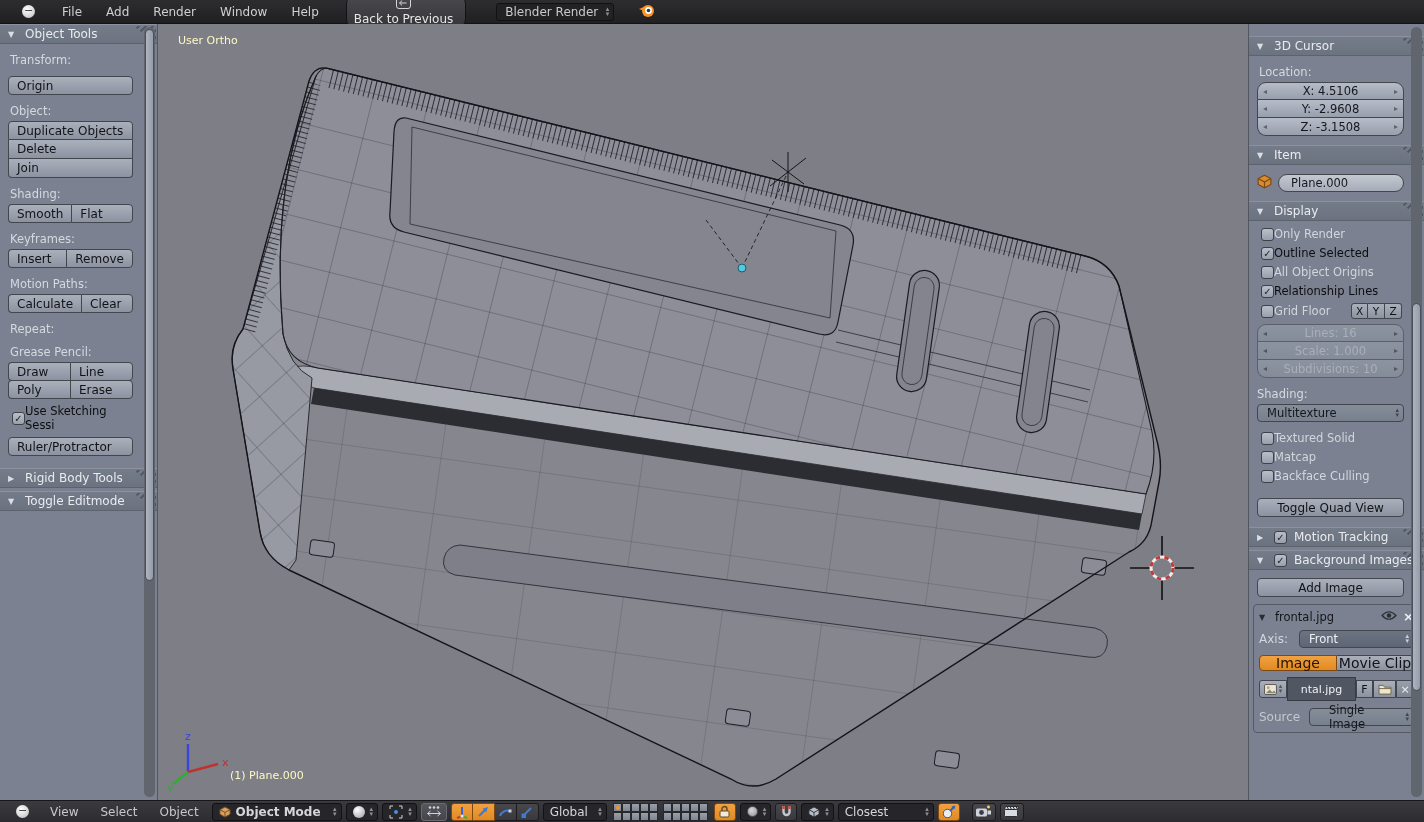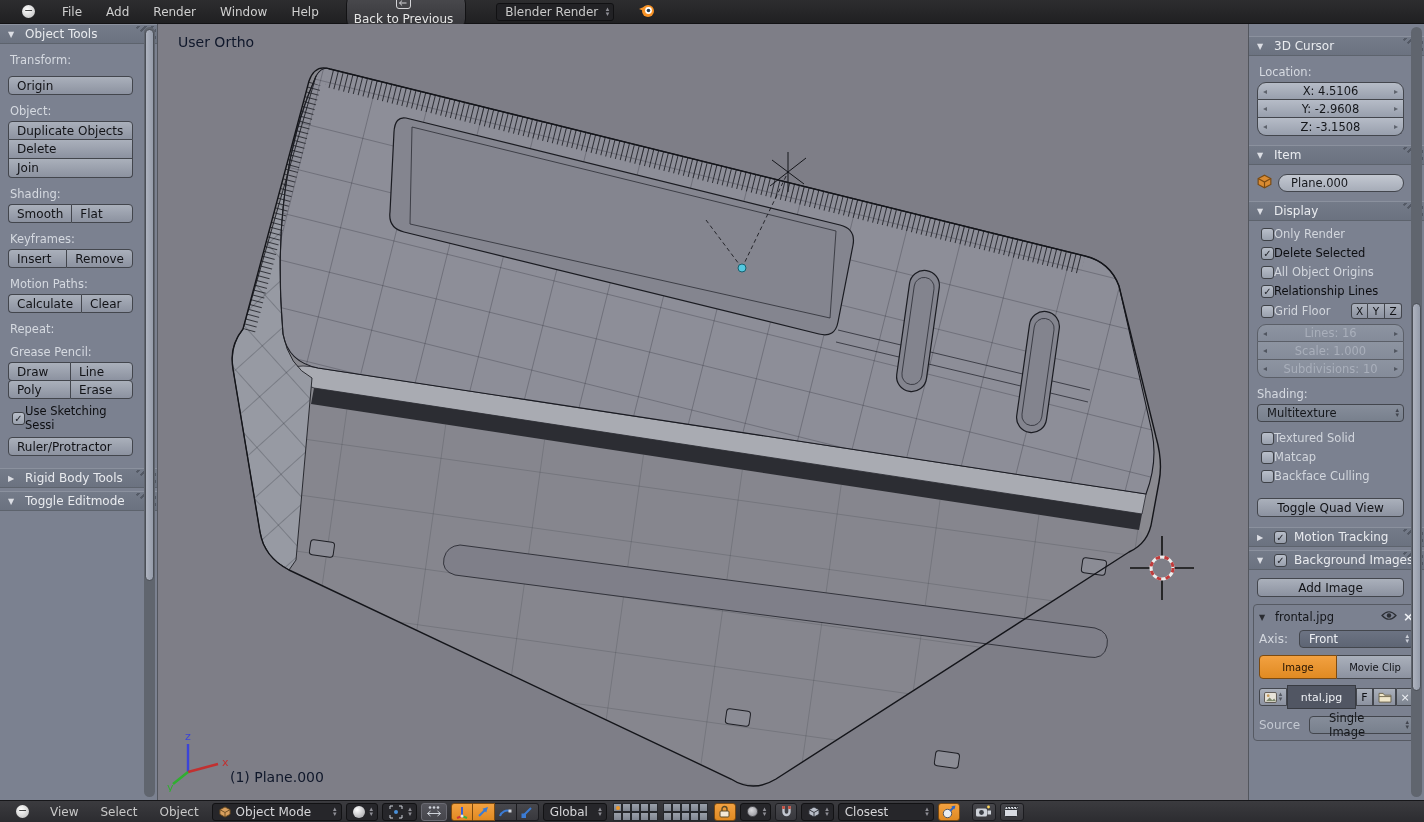--- a/index.html
+++ b/index.html
@@ -76,31 +76,31 @@
   .scrollthumb { position:absolute; left:1px; right:1px; border-radius:5px;
     background:linear-gradient(90deg,#aeb3bf,#959caa); border:1px solid #4b4f57; }
   .minib { width:17px; height:16px; display:flex; align-items:center; justify-content:center;
     background:linear-gradient(#aab0bb,#8c92a0); border:1px solid #43464d; color:#121317; font-size:10.5px; }
   .minib:first-child { border-radius:3px 0 0 3px; }
   .minib:last-child { border-radius:0 3px 3px 0; border-left-width:0; }
   .minib + .minib { border-left-width:0; }
 
   
   .viewport { position:absolute; left:158px; top:24px; right:176px; bottom:22px; background:#7e7e87; }
-  .vptext { position:absolute; color:#0f172a; font-size:14px; }
+  .vptext { position:absolute; color:#fef9c3; font-size:11px; }
   .meshsvg { position:absolute; left:0; top:0; }
 
   
   .subbox { margin:7px 4px 0 4px; border:1px solid #565a63; border-radius:4px; padding:5px 5px 6px 5px; }
   .row { display:flex; align-items:center; gap:6px; }
   .bgimg-name { color:#14161a; font-size:11.5px; flex:1; }
   .xicon { color:#eef0f4; font-weight:bold; font-size:13px; line-height:12px; }
   .tabs { display:flex; }
-  .tab { flex:1; height:24px; display:flex; align-items:center; justify-content:center;
-    border:1px solid #43464d; font-size:10px; color:#121317; background:linear-gradient(#aab0bb,#8c92a0); }
+  .tab { flex:1; height:16px; display:flex; align-items:center; justify-content:center;
+    border:1px solid #43464d; font-size:14px; color:#121317; background:linear-gradient(#aab0bb,#8c92a0); }
   .tab.on { background:linear-gradient(#f2a141,#e08a22); border-color:#7c4a10; color:#231303; border-radius:4px 0 0 4px; }
   .tab.off { border-radius:0 4px 4px 0; border-left-width:0; }
   .dbfield { display:flex; align-items:center; justify-content:center; background:#515663; border:1px solid #383b42;
     color:#eef0f4; height:24px; font-size:11px; }
   .sq { display:flex; align-items:center; justify-content:center; height:18px;
     background:linear-gradient(#aab0bb,#8c92a0); border:1px solid #43464d; color:#121317; font-size:11px; }
 
   
   .bbar { position:absolute; left:0; bottom:0; width:1424px; height:22px;
     background:linear-gradient(#3b3b3f,#2c2c30); border-top:1px solid #17171a;
@@ -370,21 +370,21 @@
     <span>Display</span>
     <span class="hatch"></span>
   </div>
   <div class="content" style="margin-top:6px;">
     <div class="chkrow">
       <span class="chk"></span>
       <span class="lab">Only Render</span>
     </div>
     <div class="chkrow on">
       <span class="chk">✓</span>
-      <span class="lab">Delete Selected</span>
+      <span class="lab">Outline Selected</span>
     </div>
     <div class="chkrow">
       <span class="chk"></span>
       <span class="lab">All Object Origins</span>
     </div>
     <div class="chkrow on">
       <span class="chk">✓</span>
       <span class="lab">Relationship Lines</span>
     </div>
     <div class="chkrow">
@@ -512,21 +512,21 @@
     <div class="scrollthumb" style="top:276px; height:388px;"></div>
   </div>
 </div>
 
 <div class="bbar">
   <div class="collapse-dot" style="margin:0 10px 0 10px;">−</div>
   <div class="bmenu">View</div>
   <div class="bmenu">Select</div>
   <div class="bmenu">Object</div>
 
-  <div class="bdrop" style="width:130px;">
+  <div class="bdrop" style="width:130px;font-weight:bold;">
     <svg width="12" height="12" viewBox="0 0 13 13">
         <path d="M6.5 1 12 4v5L6.5 12 1 9V4Z" fill="#d9a05f" stroke="#6b4c22"></path>
         <path d="M1 4l5.5 3L12 4M6.5 7v5" stroke="#6b4c22" fill="none"></path>
       </svg>
     <span style="flex:1;">Object Mode</span>
     <span class="updown">
         <span>▴</span>
         <span>▾</span>
       </span>
   </div>

